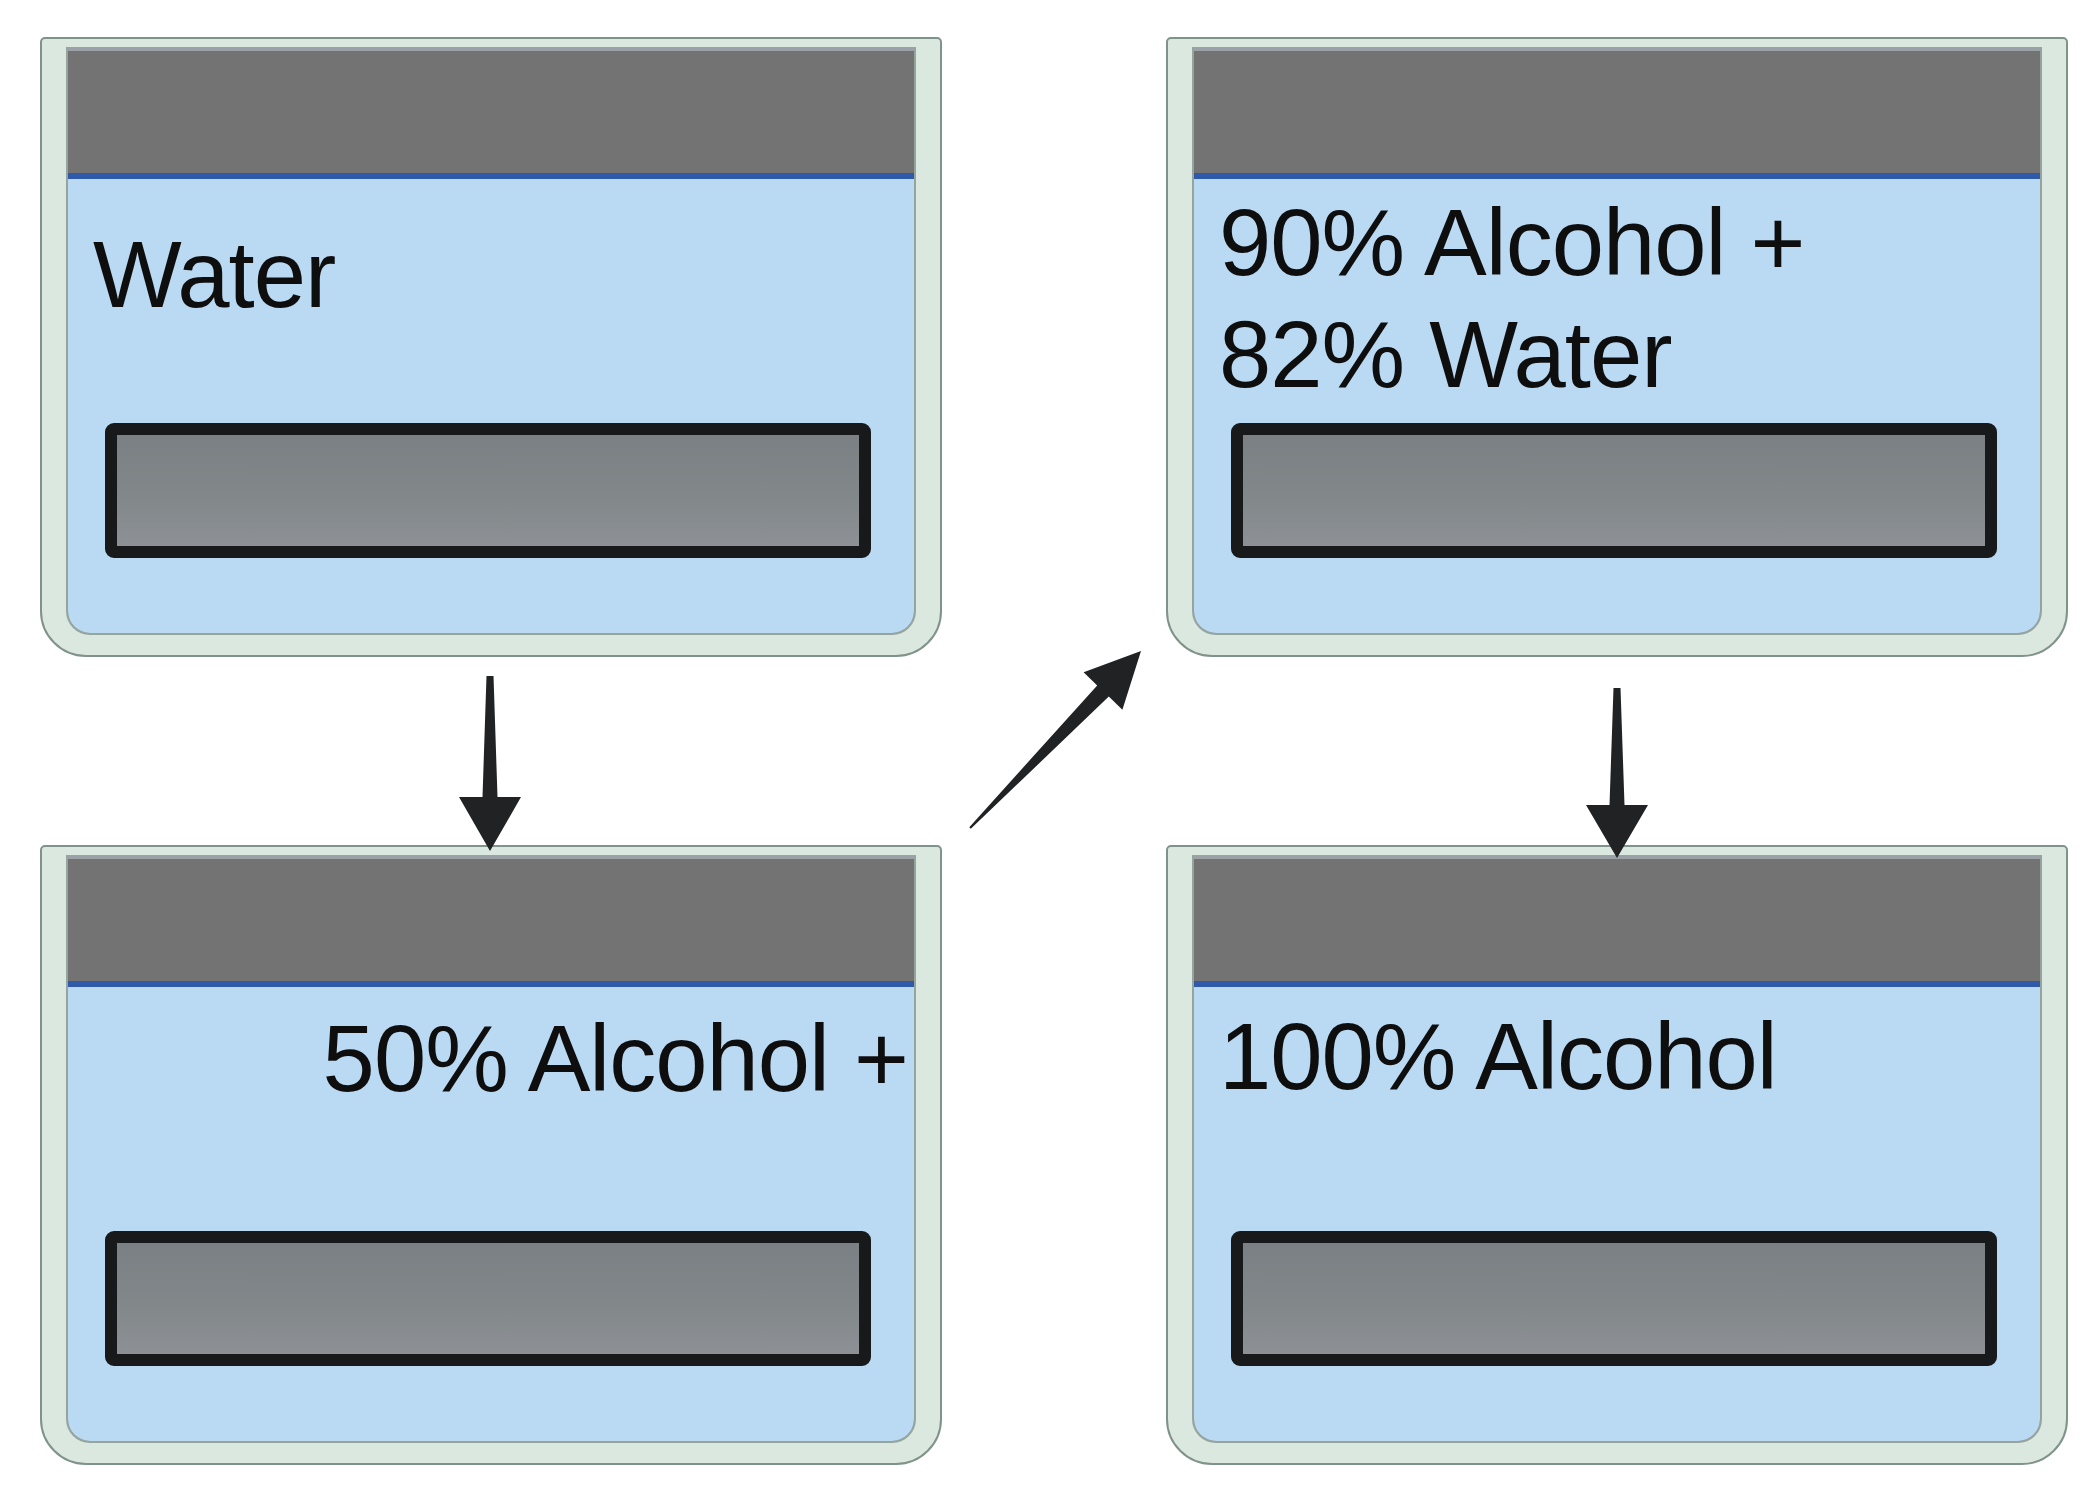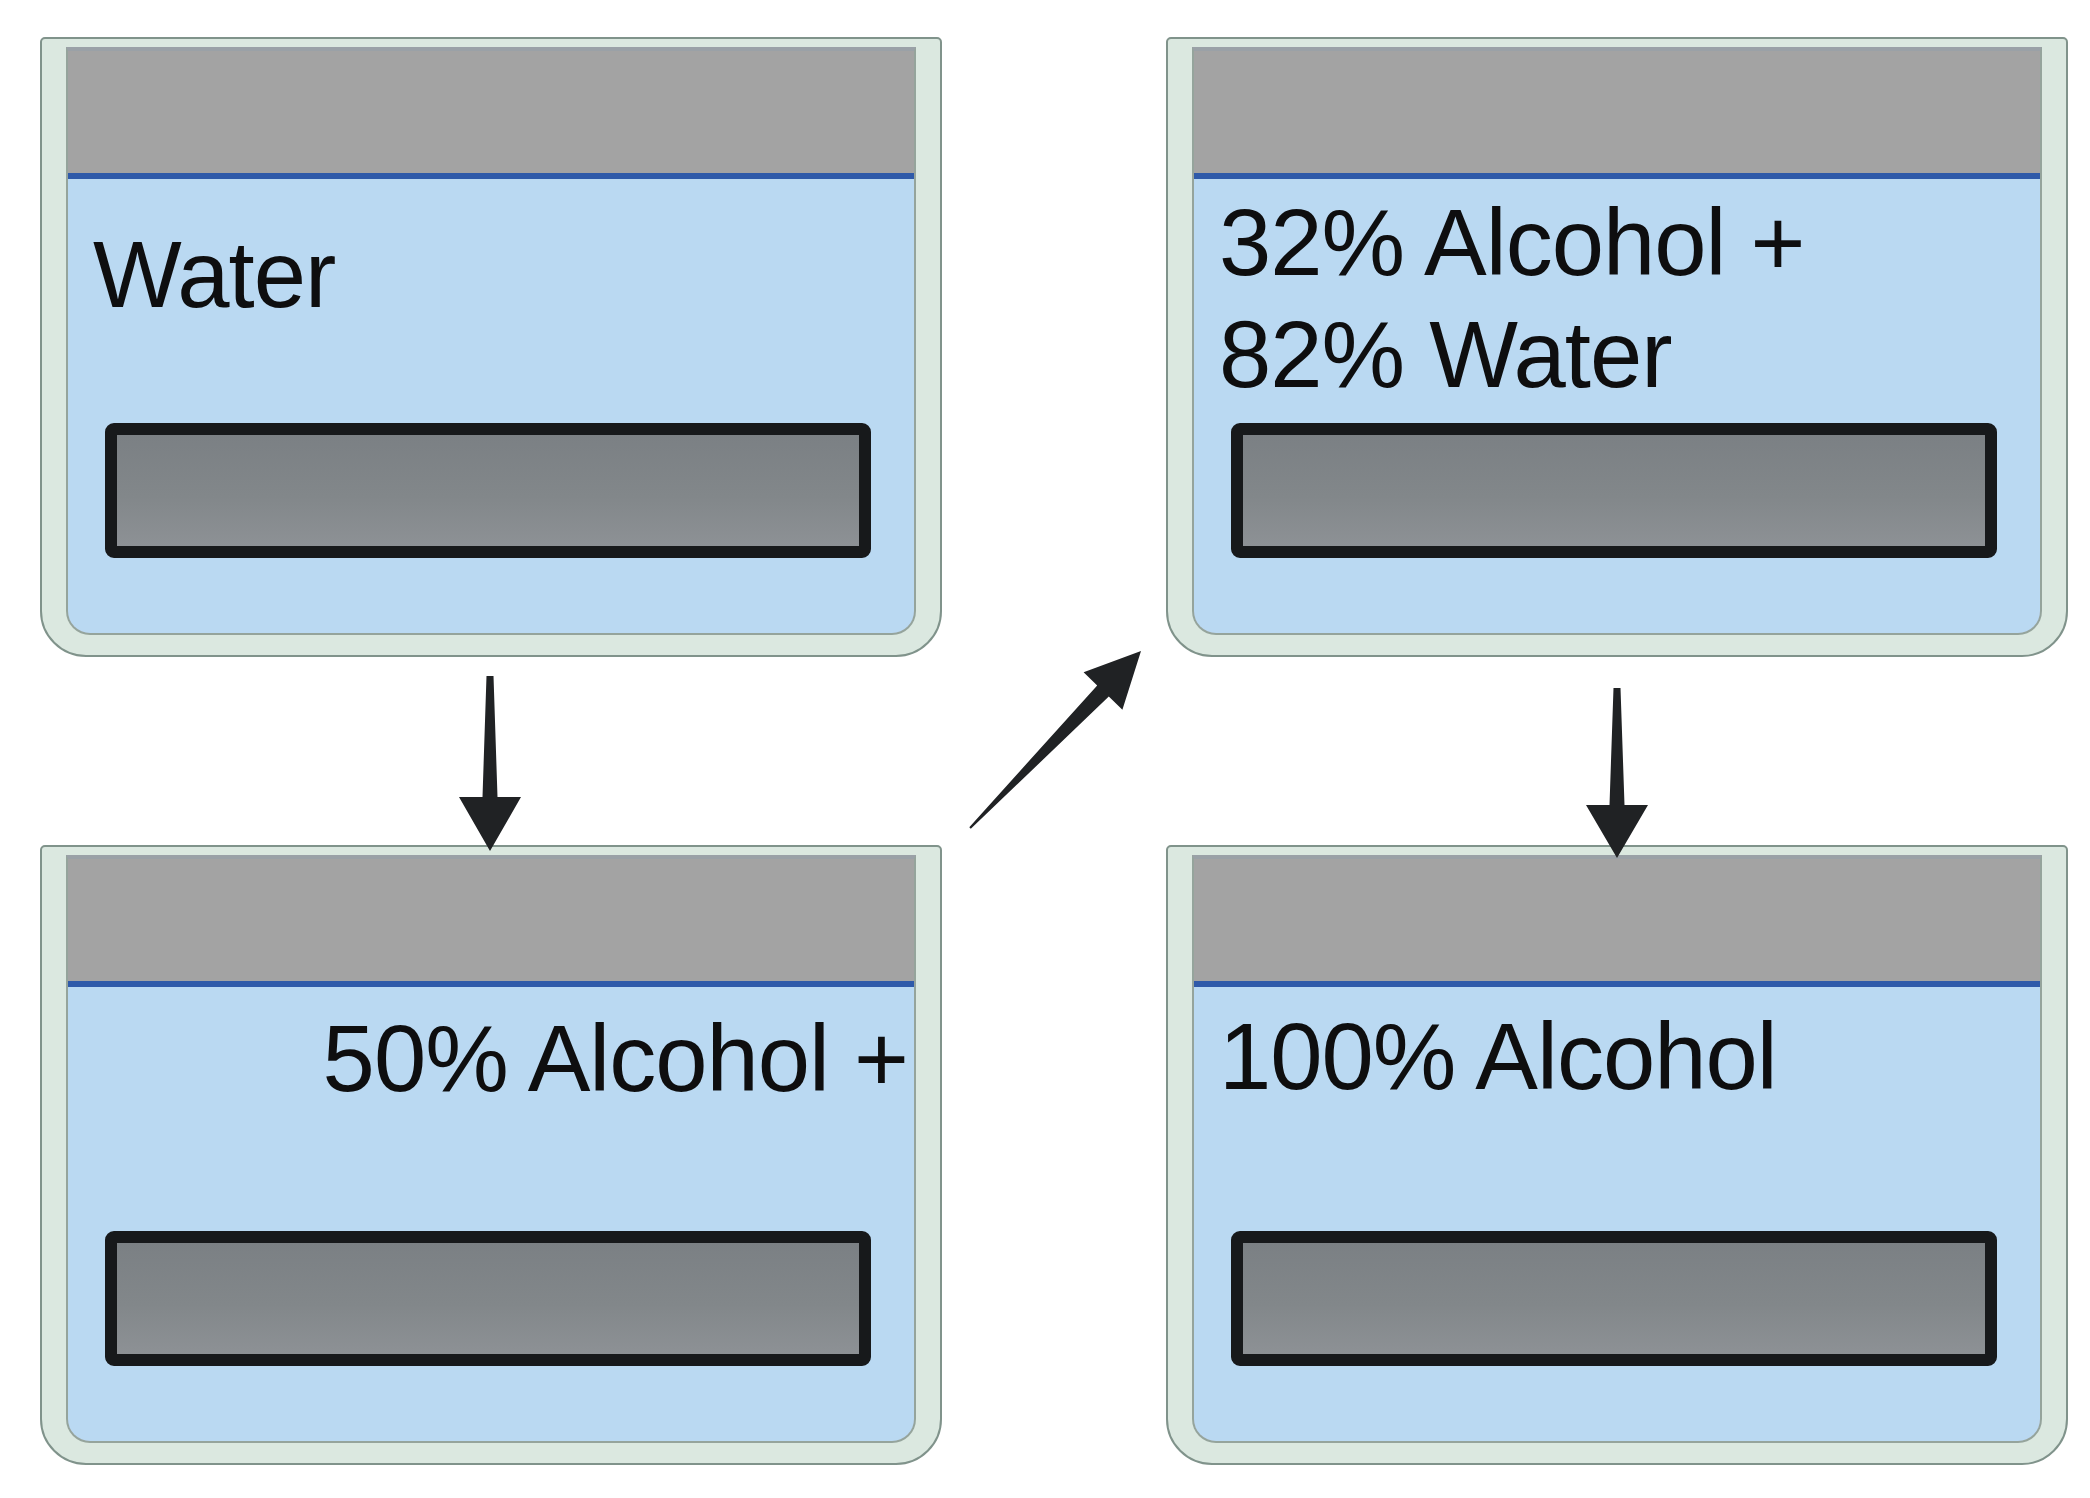--- a/index.html
+++ b/index.html
@@ -12,21 +12,21 @@
   .tray-tr{left:1166px;top:37px;}
   .tray-bl{left:40px;top:845px;text-align:right;}
   .tray-br{left:1166px;top:845px;}
   .tray-shell{
     position:absolute;inset:0;box-sizing:border-box;
     background:#dbe8e0;border:2px solid #80938b;
     border-radius:5px 5px 46px 46px;
   }
   .tray-cavity{
     position:absolute;left:26px;right:26px;top:10px;bottom:22px;
-    box-sizing:border-box;background:#a3a3a3;
+    box-sizing:border-box;background:#737373;
     border:2px solid #95a49c;border-top:4px solid #9aa1a7;
     border-radius:0 0 24px 24px;overflow:hidden;
   }
   .liquid{
     position:absolute;left:0;right:0;top:122px;bottom:0;
     background:#bad9f2;border-top:6px solid #2f5aa9;box-sizing:border-box;
   }
   .slab{
     position:absolute;left:37px;top:372px;width:766px;height:135px;
     box-sizing:border-box;border:12px solid #17191b;border-radius:9px;
@@ -60,21 +60,21 @@
       </div>
     </div>
   </div>
 
   <div class="tray tray-tr">
     <div class="tray-shell"></div>
     <div class="tray-cavity">
       <div class="liquid"></div>
       <div class="slab"></div>
       <div class="tray-label label-tr">
-        <div>32% Alcohol +</div>
+        <div>90% Alcohol +</div>
         <div>82% Water</div>
       </div>
     </div>
   </div>
 
   <div class="tray tray-bl">
     <div class="tray-shell"></div>
     <div class="tray-cavity">
       <div class="liquid"></div>
       <div class="slab"></div>

